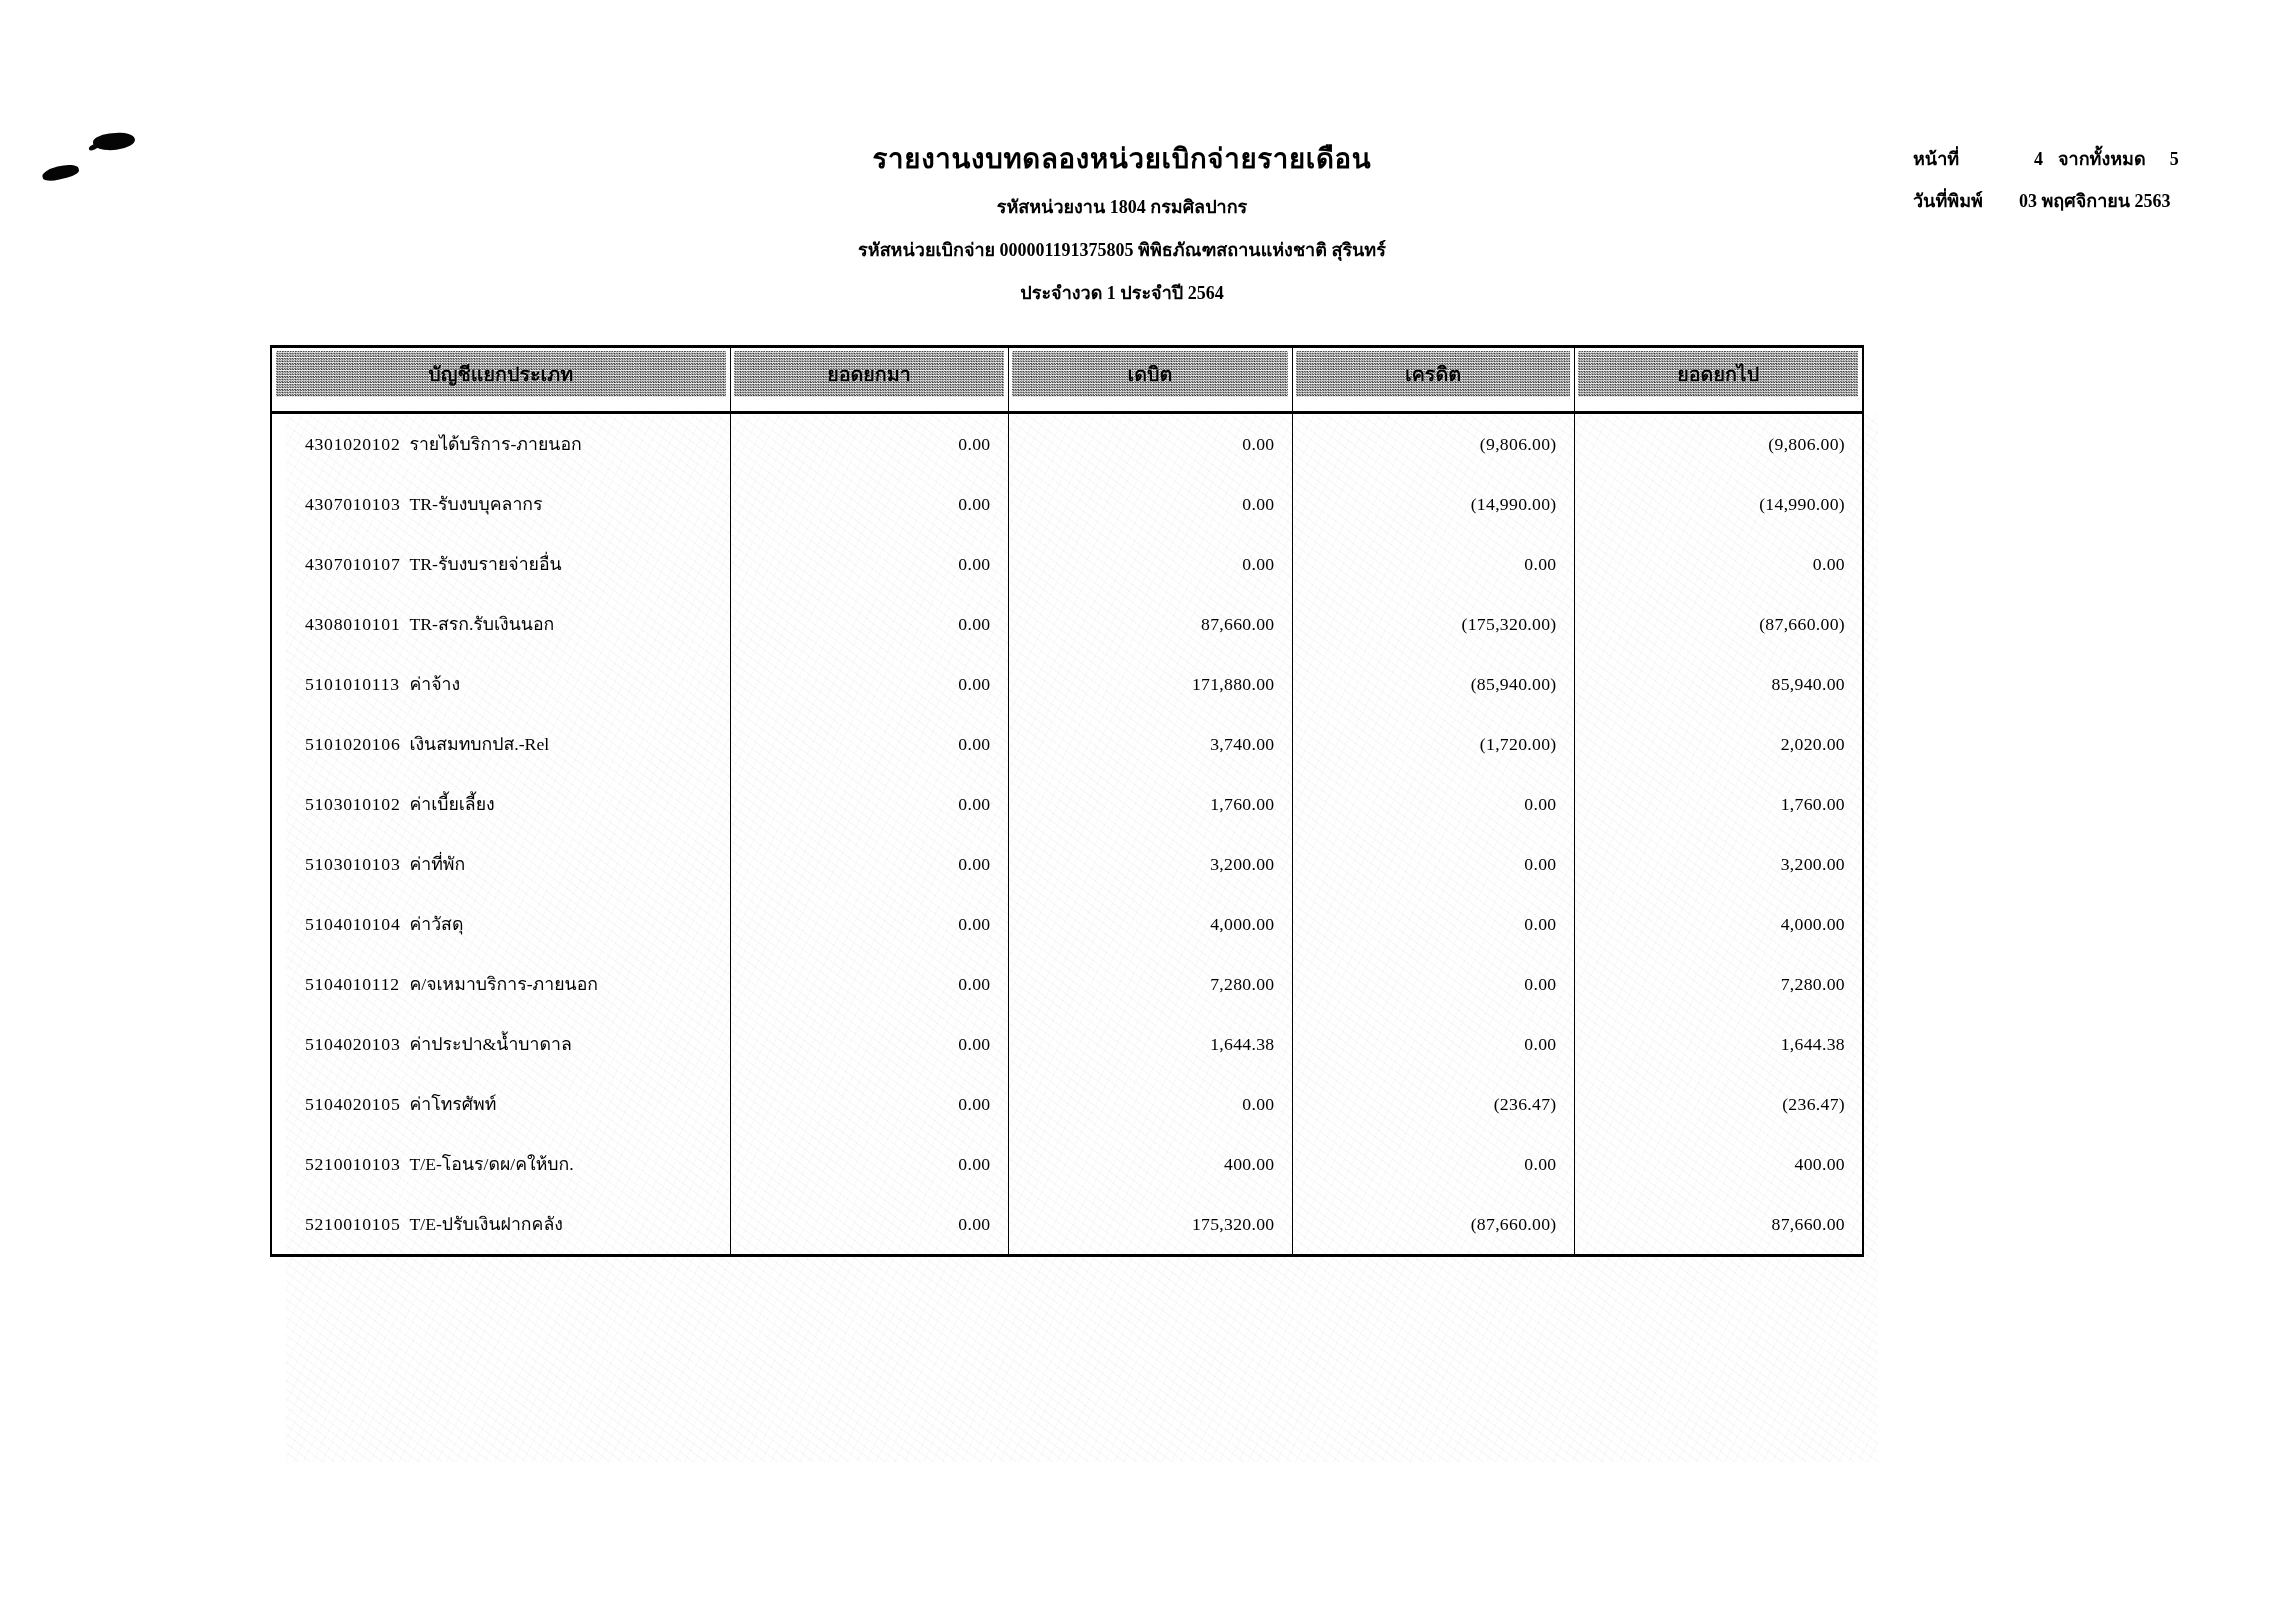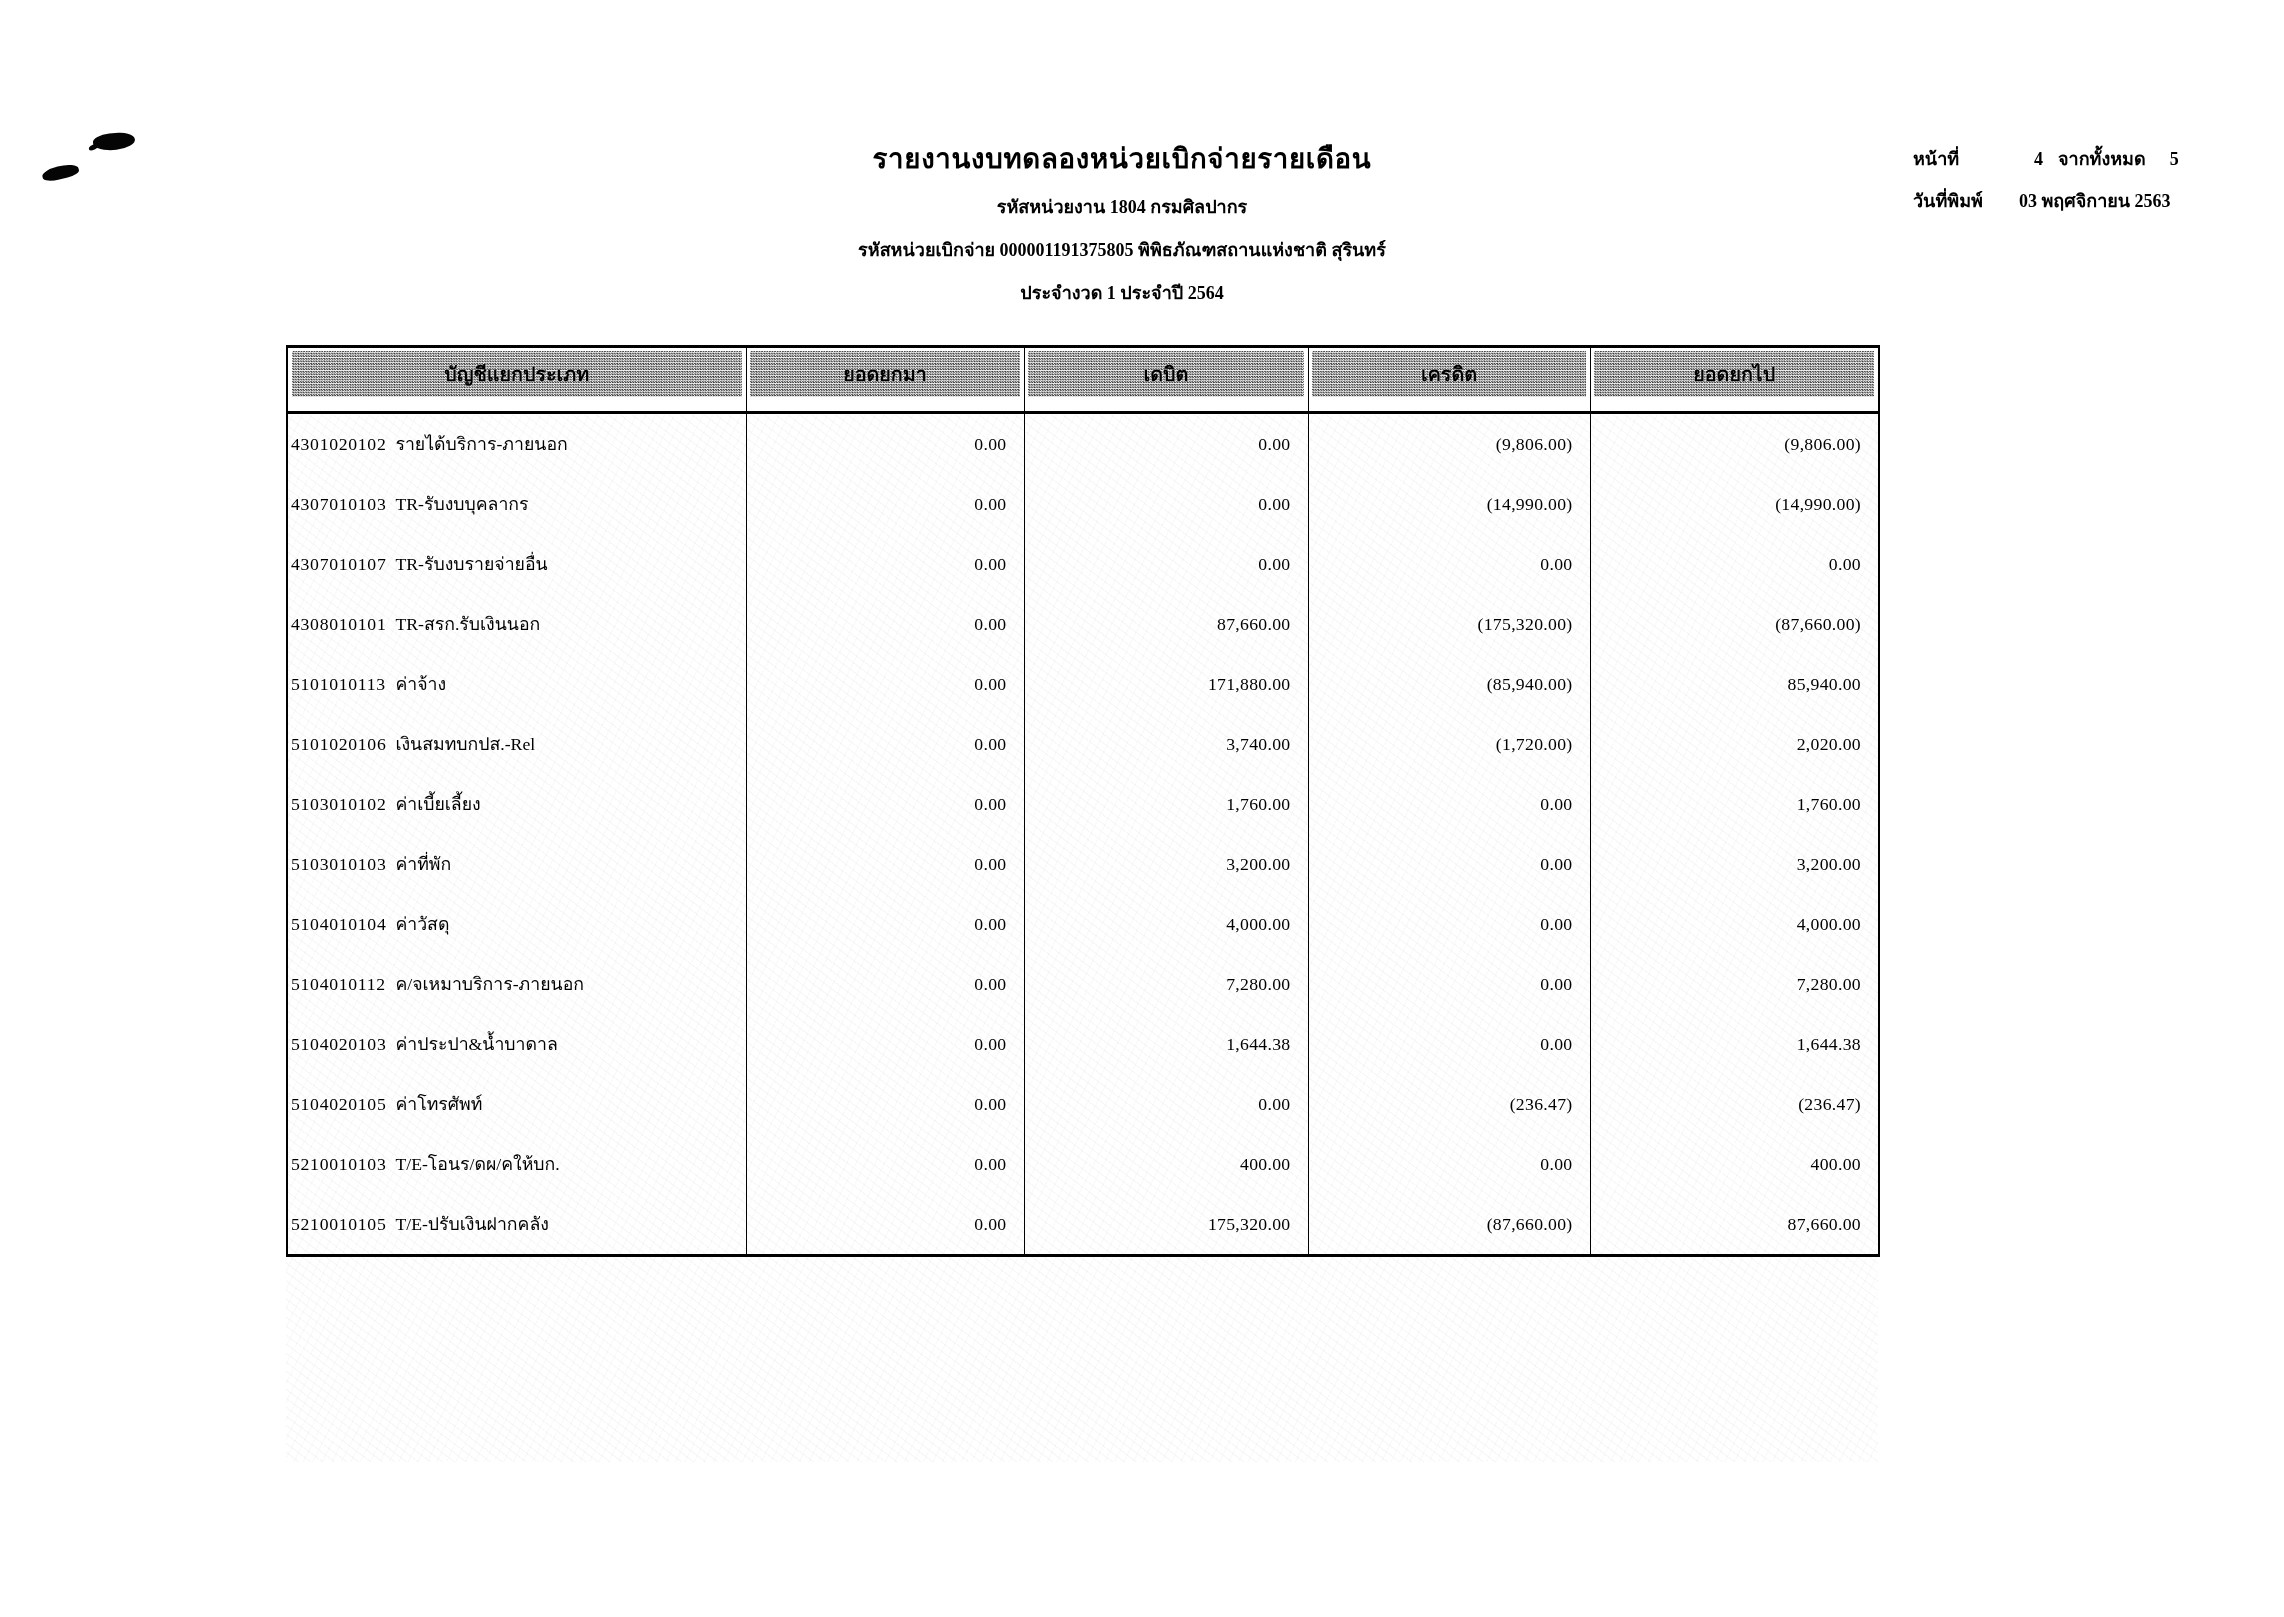--- a/index.html
+++ b/index.html
@@ -27,21 +27,21 @@
   .report-sub{font-size:18px;font-weight:bold;line-height:23.6px;margin:0 0 19.7px 0;}
 
   
   .page-meta{position:absolute;top:144px;left:1913px;width:341px;font-size:18px;font-weight:bold;}
   .meta-row{display:flex;align-items:baseline;margin-bottom:13px;}
   .meta-label{display:inline-block;width:106px;}
   .meta-num{display:inline-block;width:39px;text-align:center;}
   .meta-mid{display:inline-block;margin-right:9.2px;}
 
   
-  .tbl-wrap{position:absolute;left:286px;top:345px;border-radius:31px;}
+  .tbl-wrap{position:absolute;left:270px;top:345px;border-radius:31px;}
   table.tbl{
     border-collapse:collapse;table-layout:fixed;width:1592px;
     border:2px solid #000;border-top-width:3.3px;border-bottom-width:3.3px;
   }
   .tbl th{
     height:63px;padding:0 3.9px;vertical-align:top;
     border-right:1.3px solid #000;border-bottom:3.3px solid #000;
     font-weight:bold;font-size:19.7px;
   }
   .tbl th:last-child,.tbl td:last-child{border-right:none;}
@@ -56,21 +56,21 @@
   .tbl td{
     height:58px;vertical-align:middle;
     border-right:1.3px solid #000;
     font-size:17.7px;
   }
   .tbl col.c1{width:459px;}
   .tbl col.c2{width:278px;}
   .tbl col.c3{width:284px;}
   .tbl col.c4{width:282px;}
   .tbl col.c5{width:289px;}
-  td.acct{padding-left:3px;white-space:nowrap;overflow:hidden;}
+  td.acct{padding-left:33px;white-space:nowrap;overflow:hidden;}
   td.acct .code{display:inline-block;width:100px;letter-spacing:0.7px;}
   td.acct .name{display:inline-block;}
   td.num{text-align:right;padding-right:17px;letter-spacing:0.3px;}
 
   
   .scan-noise{
     position:absolute;left:286px;top:415px;width:1592px;height:1047px;
     pointer-events:none;opacity:0.5;
     background-image:
       repeating-linear-gradient(37deg, rgba(0,0,0,0.05) 0 1.3px, transparent 1.3px 7.2px),

